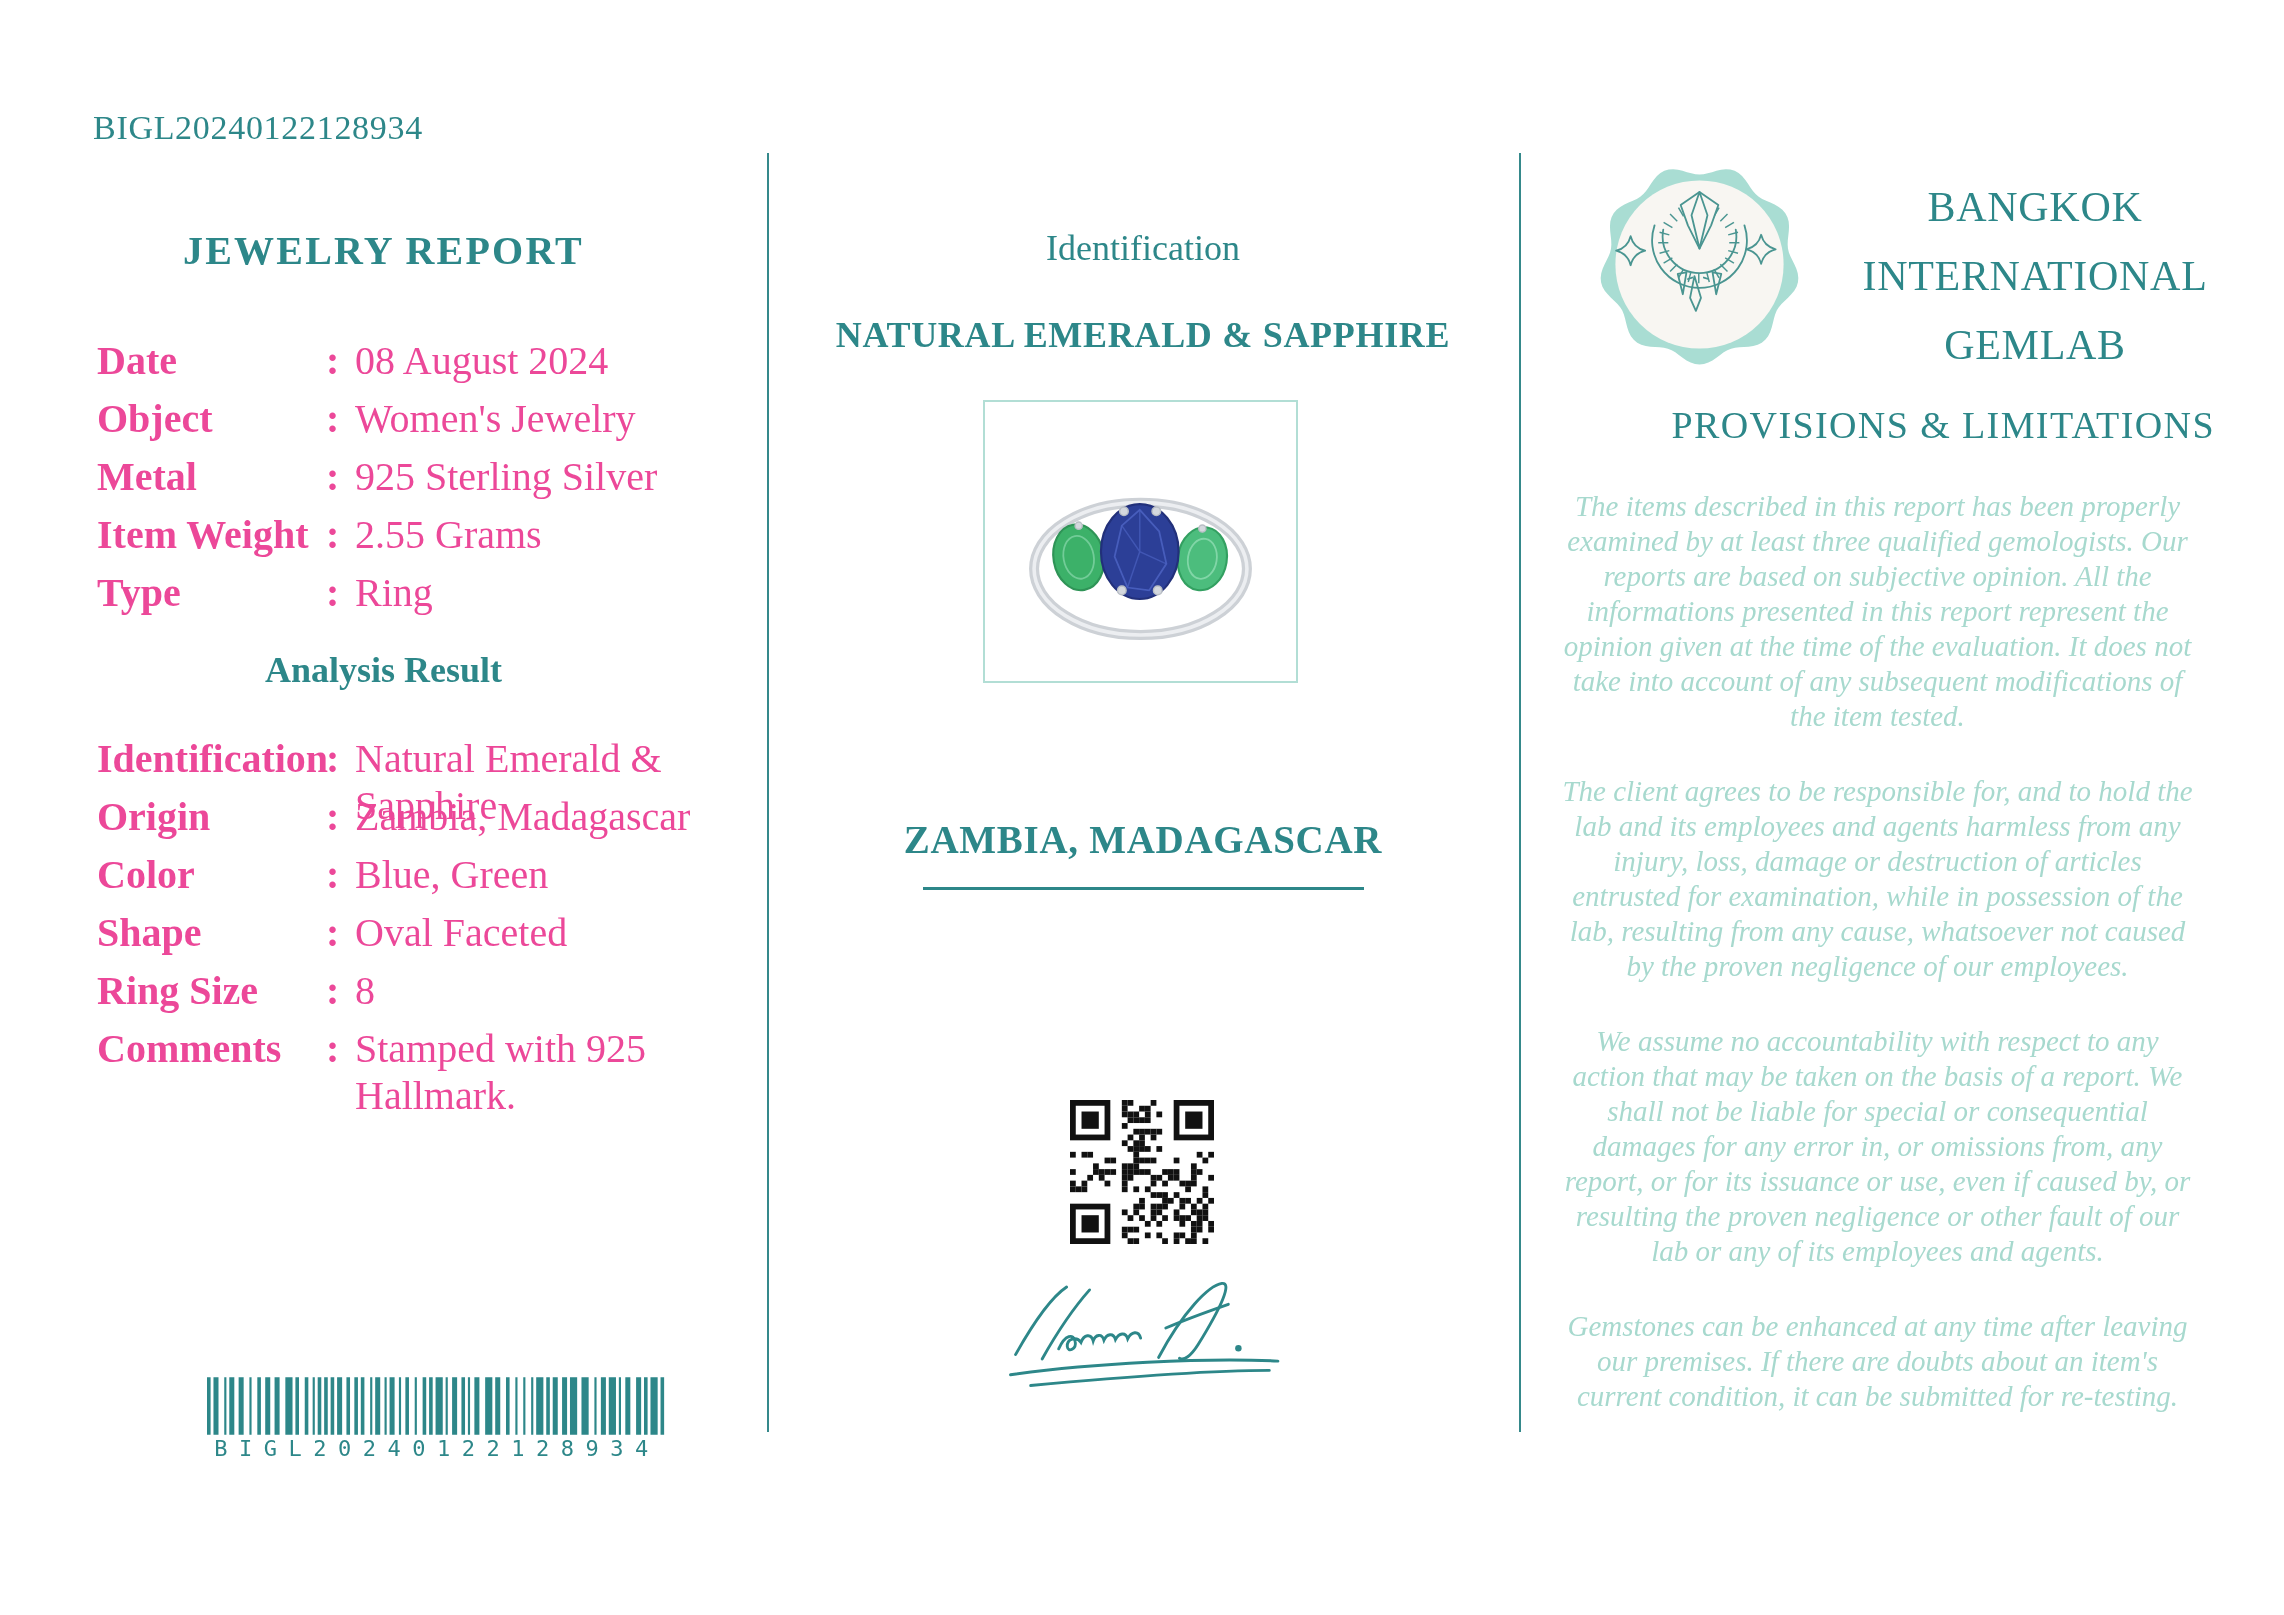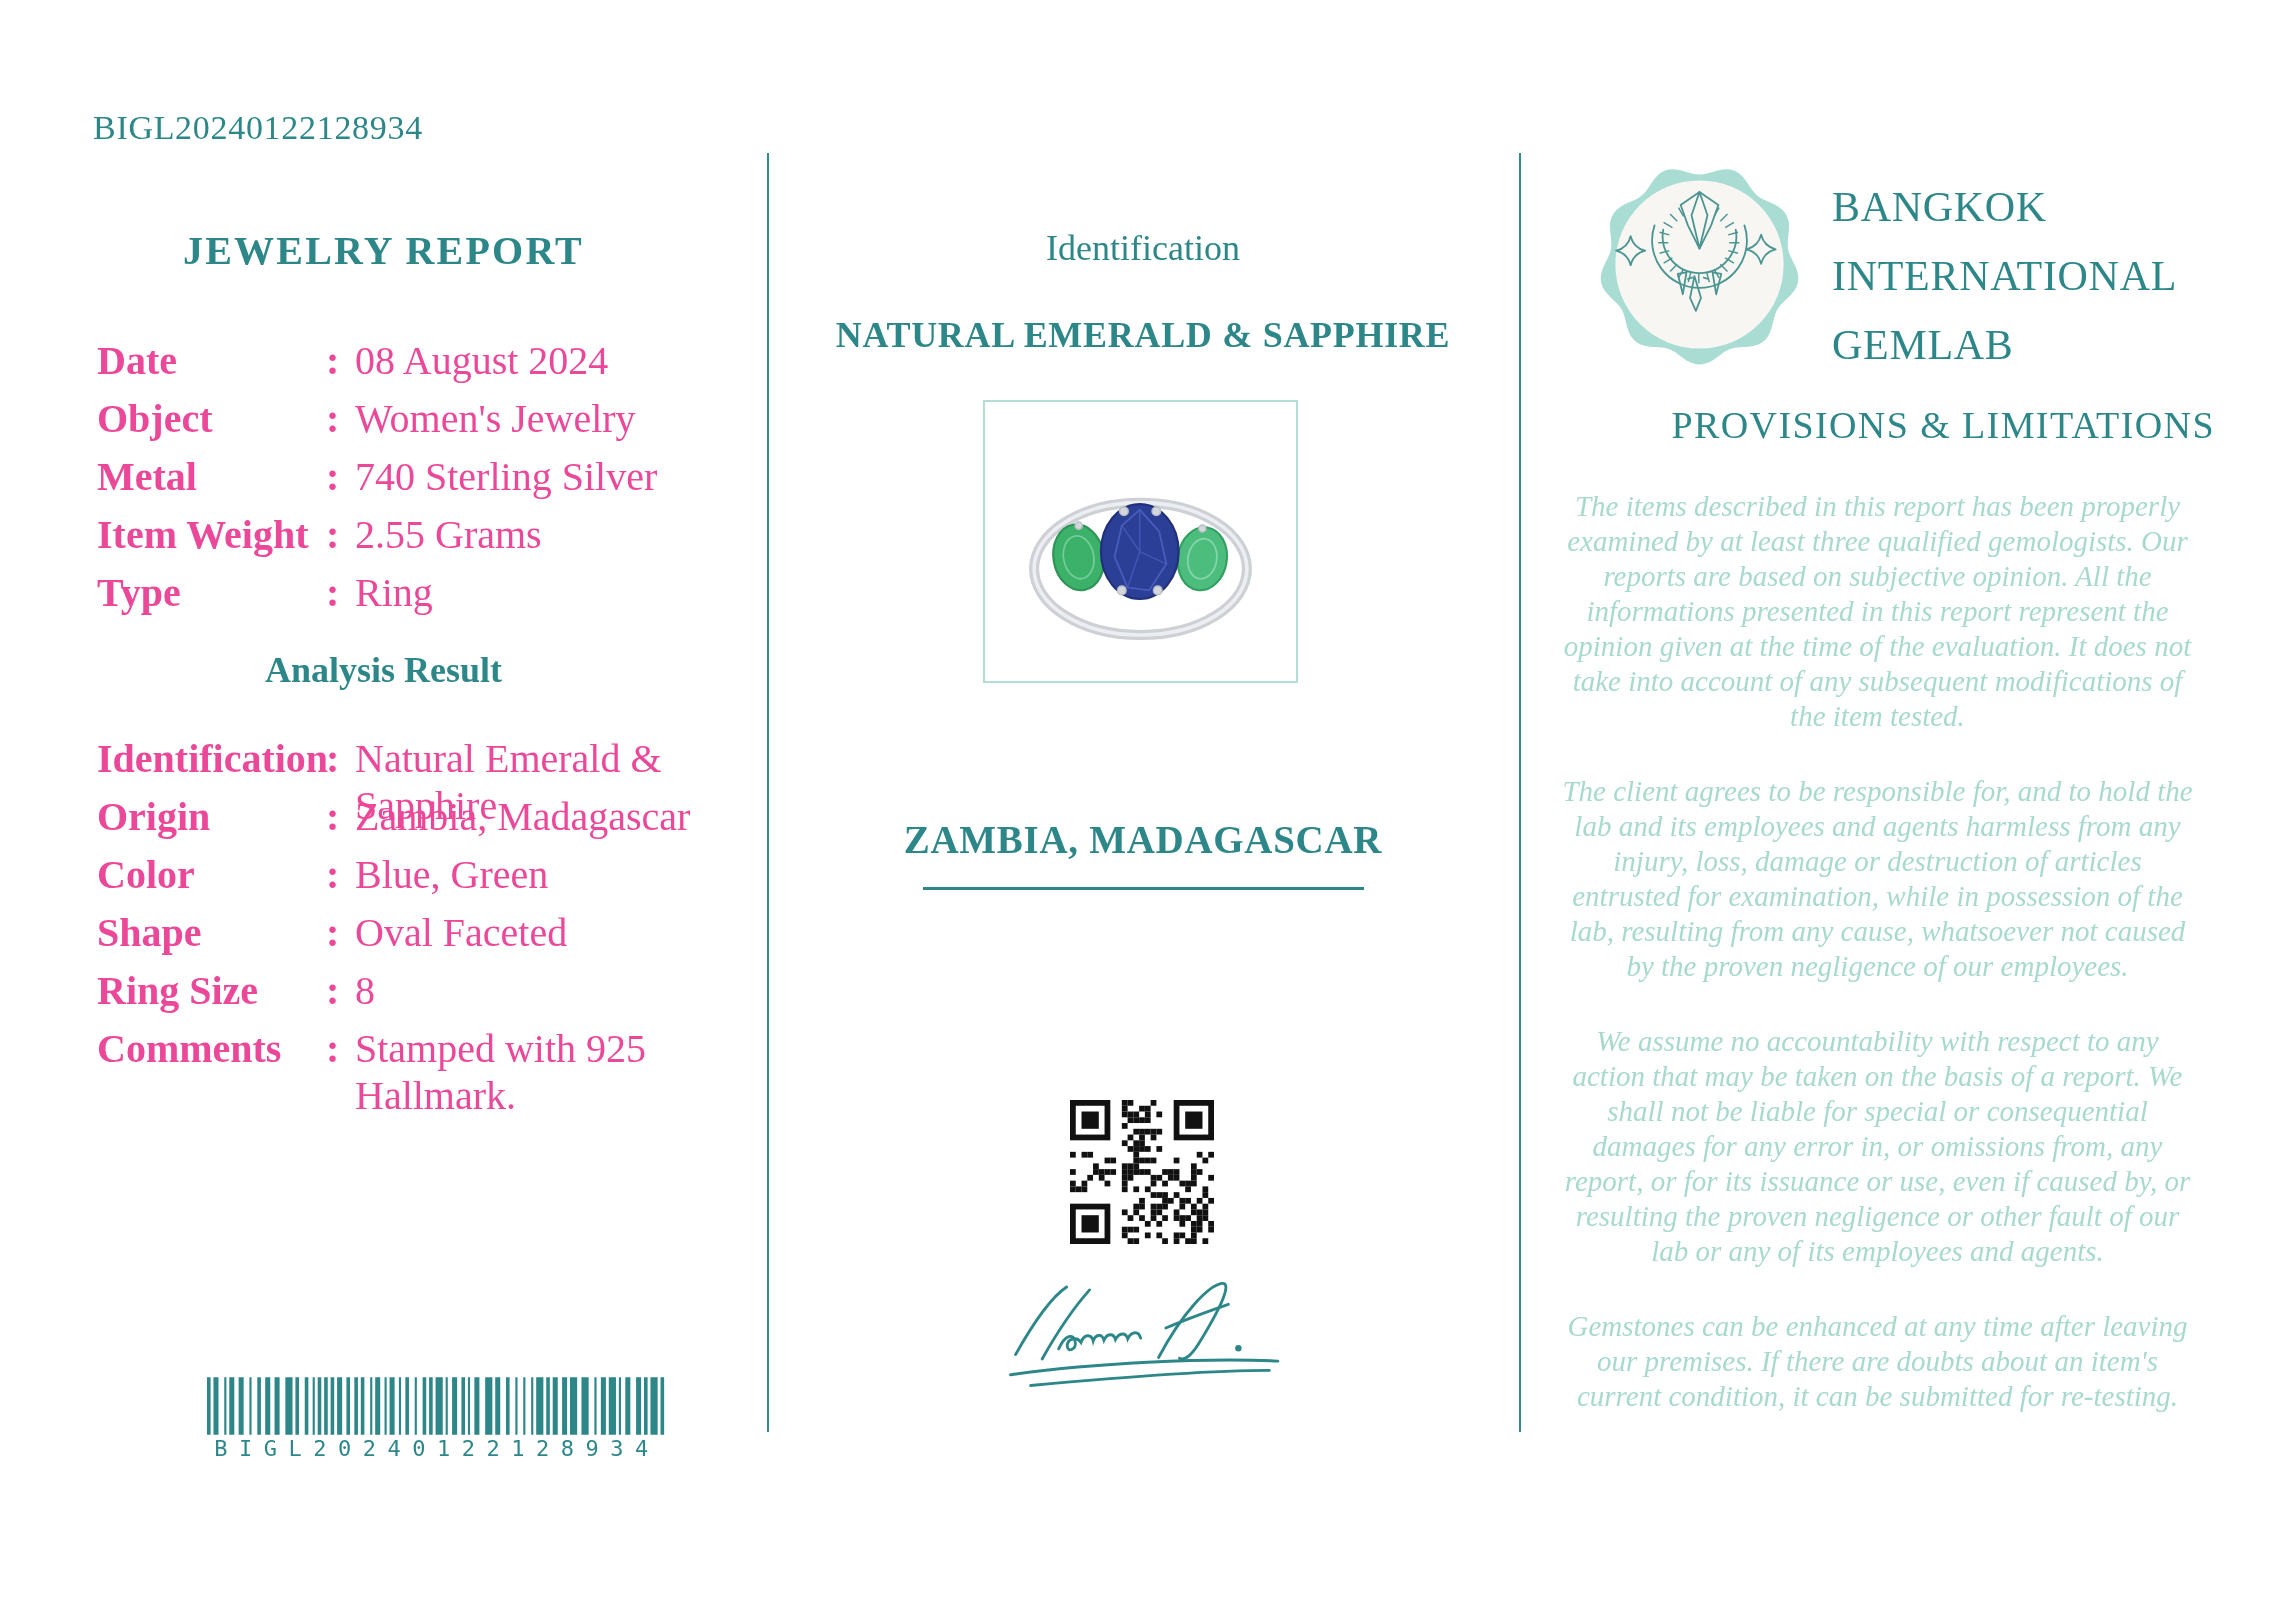--- a/index.html
+++ b/index.html
@@ -74,21 +74,21 @@
     position:absolute;left:923px;top:887px;width:441px;height:2.9px;
     background:#2d8789;
   }
   #qr{position:absolute;left:1070px;top:1100px;width:144px;height:144px;}
   #signature{position:absolute;left:976px;top:1274px;width:335px;height:126px;}
   #credential{top:1389px;font-size:33px;}
   
   #logo{position:absolute;left:1598px;top:163px;width:203px;height:203px;}
   #lab-name{
     position:absolute;left:1832px;top:173px;width:406px;
-    font-size:42px;line-height:69px;
+    text-align:center;font-size:42px;line-height:69px;
     letter-spacing:0.7px;color:#2d8789;
   }
   #provisions-title{
     position:absolute;left:1539px;top:403px;width:676px;
     text-align:right;font-size:38px;letter-spacing:1.4px;color:#2d8789;
   }
   #provisions-paragraphs{
     position:absolute;left:1561px;top:489px;width:633px;
     text-align:center;
   }
@@ -121,21 +121,21 @@
       <span class="fvalue">08 August 2024</span>
     </div>
     <div class="frow">
       <span class="flabel">Object</span>
       <span class="fcolon">:</span>
       <span class="fvalue">Women's Jewelry</span>
     </div>
     <div class="frow">
       <span class="flabel">Metal</span>
       <span class="fcolon">:</span>
-      <span class="fvalue">740 Sterling Silver</span>
+      <span class="fvalue">925 Sterling Silver</span>
     </div>
     <div class="frow">
       <span class="flabel">Item Weight</span>
       <span class="fcolon">:</span>
       <span class="fvalue">2.55 Grams</span>
     </div>
     <div class="frow">
       <span class="flabel">Type</span>
       <span class="fcolon">:</span>
       <span class="fvalue">Ring</span>

